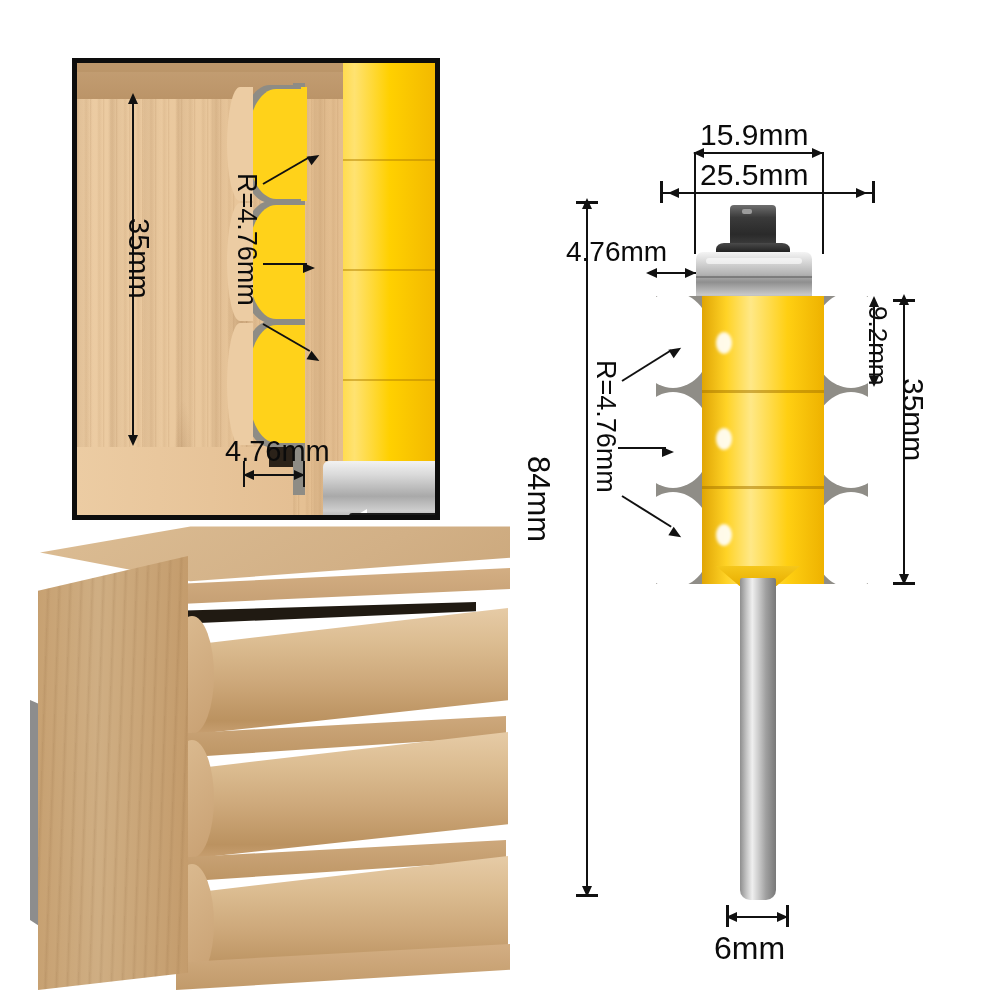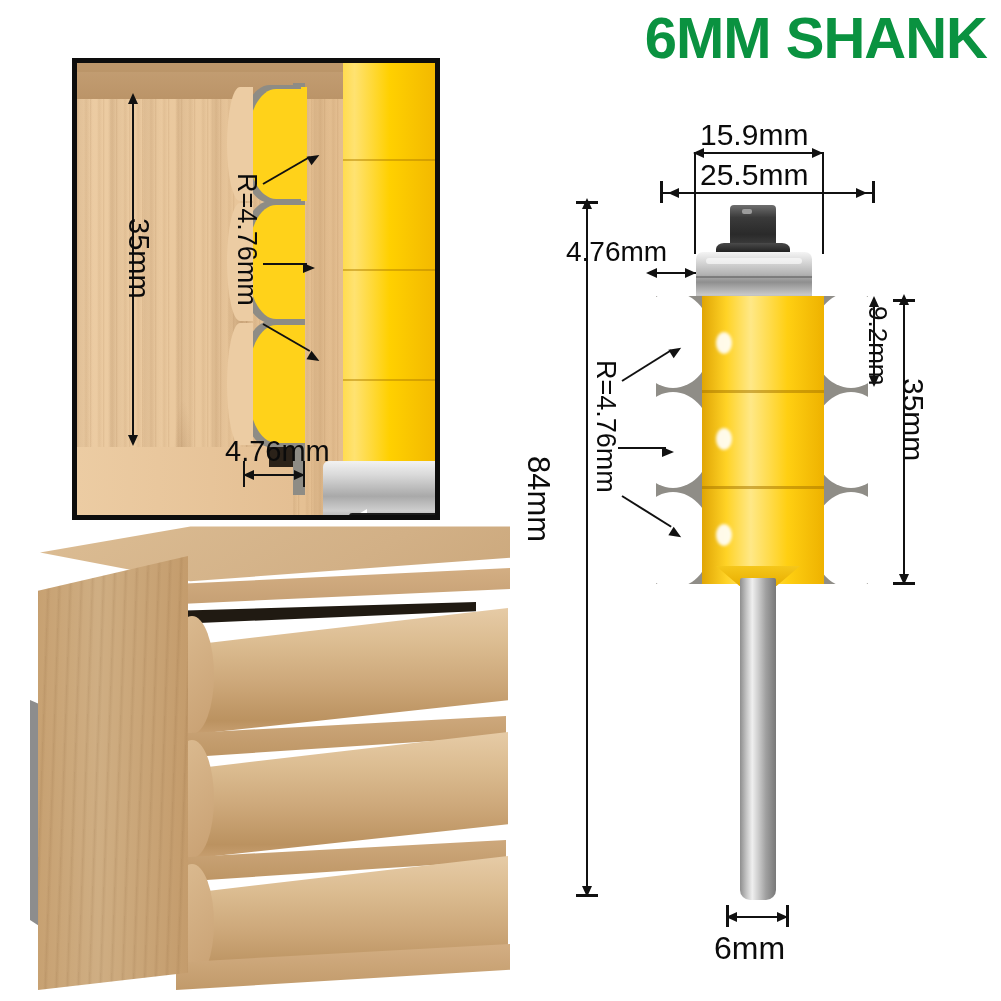--- a/index.html
+++ b/index.html
@@ -184,21 +184,20 @@
     position:absolute;left:716px;top:566px;width:84px;height:20px;
     background:linear-gradient(180deg,#f5c71b 0%,#e8ae00 100%);
     clip-path:polygon(0 0,100% 0,72% 100%,28% 100%);
   }
 </style>
 </head>
 <body>
 
 <div class="stage">
 
-  <div class="title">6MM SHANK</div>
 
   <div class="inset">
     <div class="inset-inner">
 
       <div class="inset-bit">
         <div class="inset-bit-seg" style="top:96px"></div>
         <div class="inset-bit-seg" style="top:206px"></div>
         <div class="inset-bit-seg" style="top:316px"></div>
         <div class="inset-bit-hl" style="top:40px"></div>
         <div class="inset-bit-hl" style="top:150px"></div>

